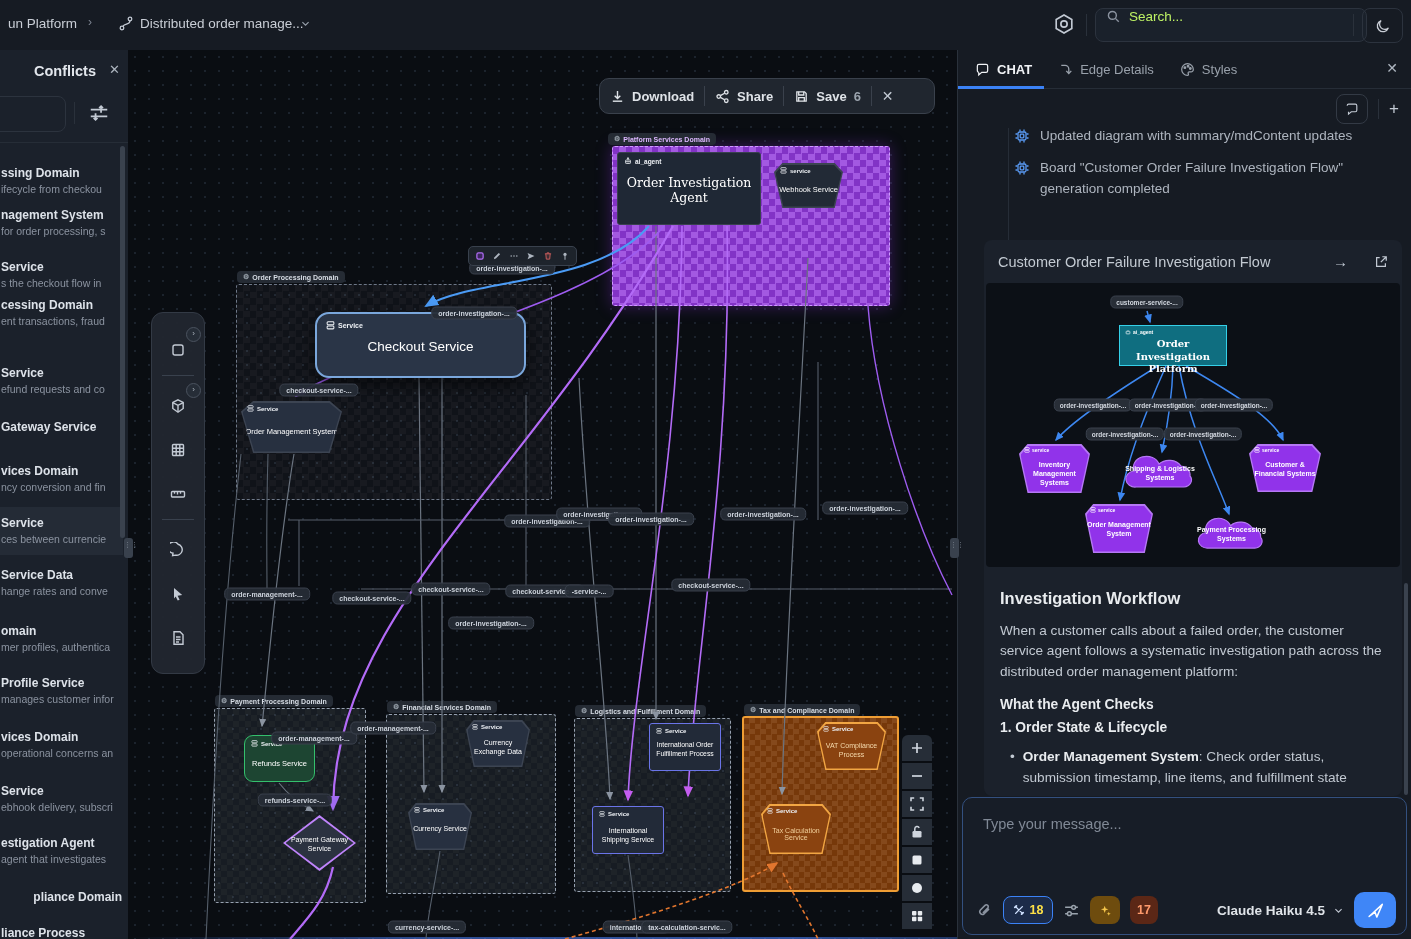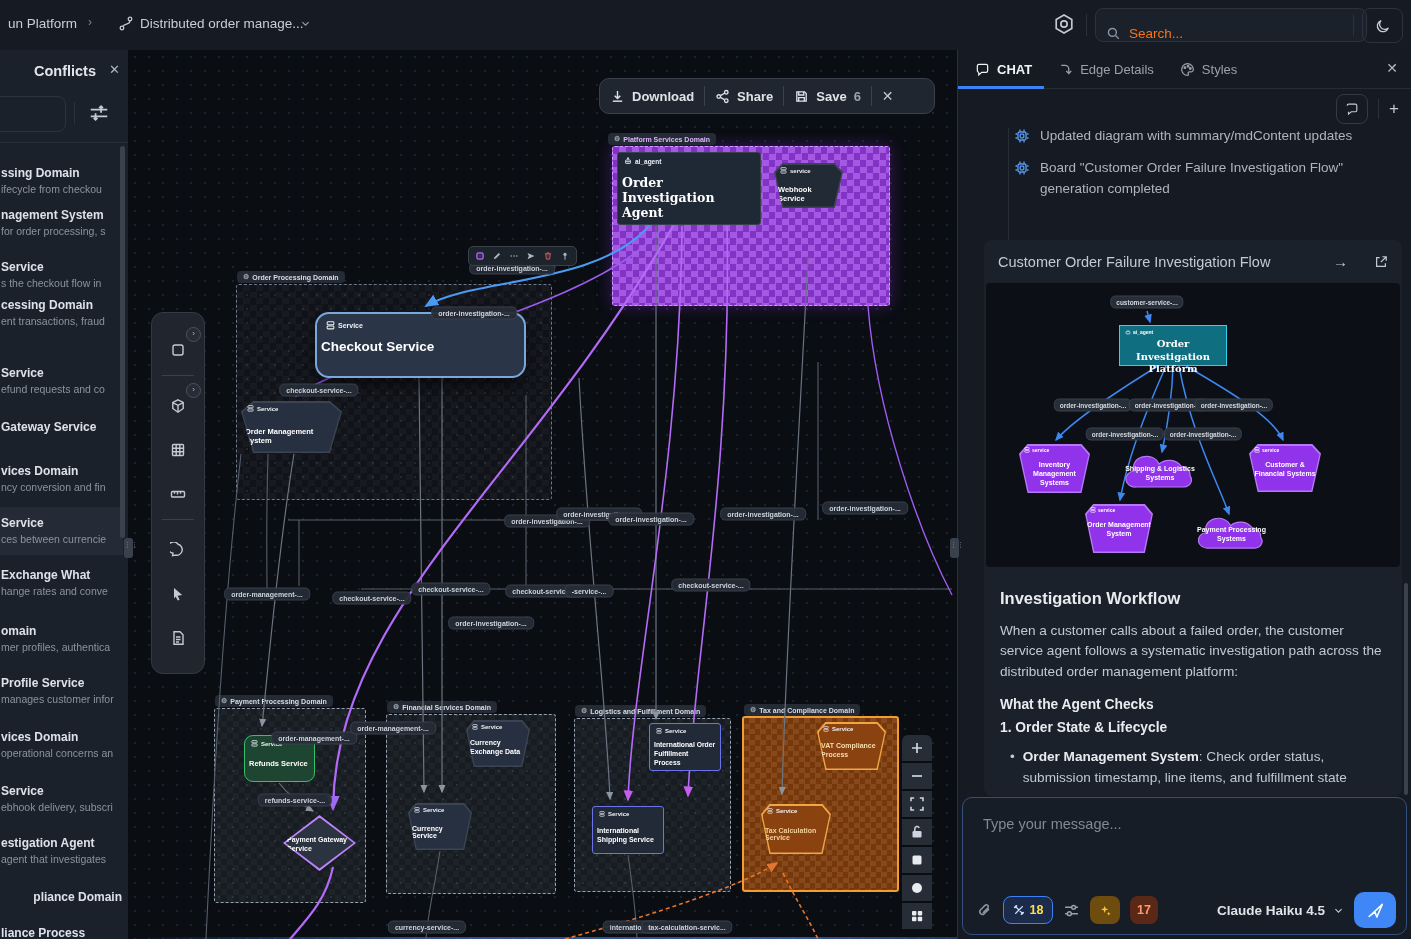--- a/index.html
+++ b/index.html
@@ -5,21 +5,21 @@
   html,body{margin:0;padding:0;background:#0e1217;width:1411px;height:939px;overflow:hidden;
     font-family:"Liberation Sans",sans-serif;color:#dbe0e7;-webkit-font-smoothing:antialiased;}
   .abs{position:absolute}
   svg{display:block}
 
   
   #topbar{position:absolute;left:0;top:0;width:1411px;height:50px;background:#161b23;border-bottom:1px solid #232a34;}
   #topbar .crumb{font-size:13.5px;color:#c9ced6}
   .muted{color:#7c8591}
   .tb-btn{display:flex;align-items:center;justify-content:center;border:1px solid #2c333e;border-radius:8px;background:transparent;color:#c9ced6;cursor:pointer}
-  #searchbox{position:absolute;left:1095px;top:8px;width:250px;height:32px;border:1px solid #2c333e;border-radius:8px;background:#1a212b;display:flex;align-items:flex-end;gap:8px;padding:0 10px;color:#f97316;font-size:13.5px}
+  #searchbox{position:absolute;left:1095px;top:8px;width:250px;height:32px;border:1px solid #2c333e;border-radius:8px;background:#1a212b;display:flex;align-items:flex-start;gap:8px;padding:0 10px;color:#bef264;font-size:13.5px}
   .vdiv{position:absolute;width:1px;background:#2a313b}
 
   
   #sidebar{position:absolute;left:0;top:50px;width:128px;height:889px;background:#1b212b;border-right:1px solid #2a313b;overflow:hidden}
   #sb-title{position:absolute;top:13px;right:32px;font-weight:bold;font-size:14.5px;color:#e2e6ec}
   #sb-close{position:absolute;top:12px;right:8px;font-size:13px;color:#aeb6c0;cursor:pointer}
   #sb-input{position:absolute;left:-32px;top:46px;width:96px;height:34px;border:1px solid #2c333e;border-radius:8px;background:transparent}
   .sb-item{position:absolute;left:1px;right:6px;cursor:pointer}
   .sb-t{font-weight:bold;font-size:12px;color:#dde2e9;white-space:nowrap;overflow:hidden}
   .sb-d{font-size:10.5px;color:#8b93a0;white-space:nowrap;overflow:hidden;margin-top:3px}
@@ -40,21 +40,21 @@
   .dm-purple{background-color:#9139dd;background-image:repeating-conic-gradient(rgba(255,255,255,.16) 0% 25%, rgba(0,0,0,.10) 0% 50%);background-size:13px 13px;border:1px dashed #cf9bff;box-shadow:0 0 16px rgba(147,51,234,.35)}
   .dm-order{background-color:rgba(130,145,165,.05);background-image:repeating-conic-gradient(rgba(255,255,255,.03) 0% 25%, transparent 0% 50%);background-size:13px 13px;border:1px dashed #6e7888}
   .dm-slate{background-color:rgba(150,165,185,.10);background-image:repeating-conic-gradient(rgba(255,255,255,.028) 0% 25%, transparent 0% 50%);background-size:12px 12px;border:1px dashed #97a1b0}
   .dm-tax{background-color:#7c3b0b;background-image:repeating-conic-gradient(rgba(255,255,255,.07) 0% 25%, rgba(0,0,0,.05) 0% 50%);background-size:11px 11px;border:2px solid #ef9d34}
   .dlabel{position:absolute;top:-14px;left:0;display:flex;align-items:center;gap:3px;background:#252b34;border-radius:4px;padding:2px 6px;font-size:7px;font-weight:bold;color:#d7dde5;white-space:nowrap;z-index:5}
   .dlabel .dlb-ic{font-size:7px;color:#9aa3ad}
   .dlabel.purple{color:#dcb6ff}
 
   .node{position:absolute;box-sizing:border-box;z-index:10}
   .tag{position:absolute;top:4px;left:6px;display:flex;align-items:center;gap:3px;font-size:6px;font-weight:bold;color:#eef1f5;z-index:3}
-  .ntitle{position:absolute;left:4px;right:4px;text-align:left;font-weight:bold;color:#fff;z-index:3}
+  .ntitle{position:absolute;left:4px;right:4px;text-align:center;font-weight:normal;color:#fff;z-index:3}
   .hex{clip-path:polygon(12% 0,88% 0,100% 20%,88% 100%,12% 100%,0 20%)}
   .hex-in{position:absolute;inset:1.5px;clip-path:polygon(12% 0,88% 0,100% 20%,88% 100%,12% 100%,0 20%)}
   .diamond{clip-path:polygon(50% 0,100% 50%,50% 100%,0 50%)}
   .dia-in{position:absolute;inset:2.5px;clip-path:polygon(50% 0,100% 50%,50% 100%,0 50%)}
 
   .chip{position:absolute;transform:translate(-50%,-50%);background:rgba(38,44,54,.95);border:1px solid #3a414d;border-radius:5px;padding:2px 6px;font-size:7px;font-weight:bold;color:#ccd2db;white-space:nowrap;z-index:25;cursor:pointer}
 
   #palette{position:absolute;left:23px;top:262px;width:52px;height:360px;background:rgba(33,39,48,.96);border:1px solid #333a45;border-radius:12px;z-index:40}
   .pal-btn{position:absolute;left:8px;width:36px;height:34px;border-radius:8px;display:flex;align-items:center;justify-content:center;cursor:pointer}
   .pal-div{position:absolute;left:10px;width:32px;height:1px;background:#39414d}
@@ -199,21 +199,21 @@
       <div class="sb-item" style="top: 414px;">
         <div class="sb-t">vices Domain</div>
         <div class="sb-d">ncy conversion and fin</div>
       </div>
       <div class="sb-hl" style="top: 457px;"></div>
       <div class="sb-item" style="top: 466px;">
         <div class="sb-t">Service</div>
         <div class="sb-d">ces between currencie</div>
       </div>
       <div class="sb-item" style="top: 518px;">
-        <div class="sb-t">Exchange What</div>
+        <div class="sb-t">Service Data</div>
         <div class="sb-d">hange rates and conve</div>
       </div>
       <div class="sb-item" style="top: 574px;">
         <div class="sb-t">omain</div>
         <div class="sb-d">mer profiles, authentica</div>
       </div>
       <div class="sb-item" style="top: 626px;">
         <div class="sb-t">Profile Service</div>
         <div class="sb-d">manages customer infor</div>
       </div>

